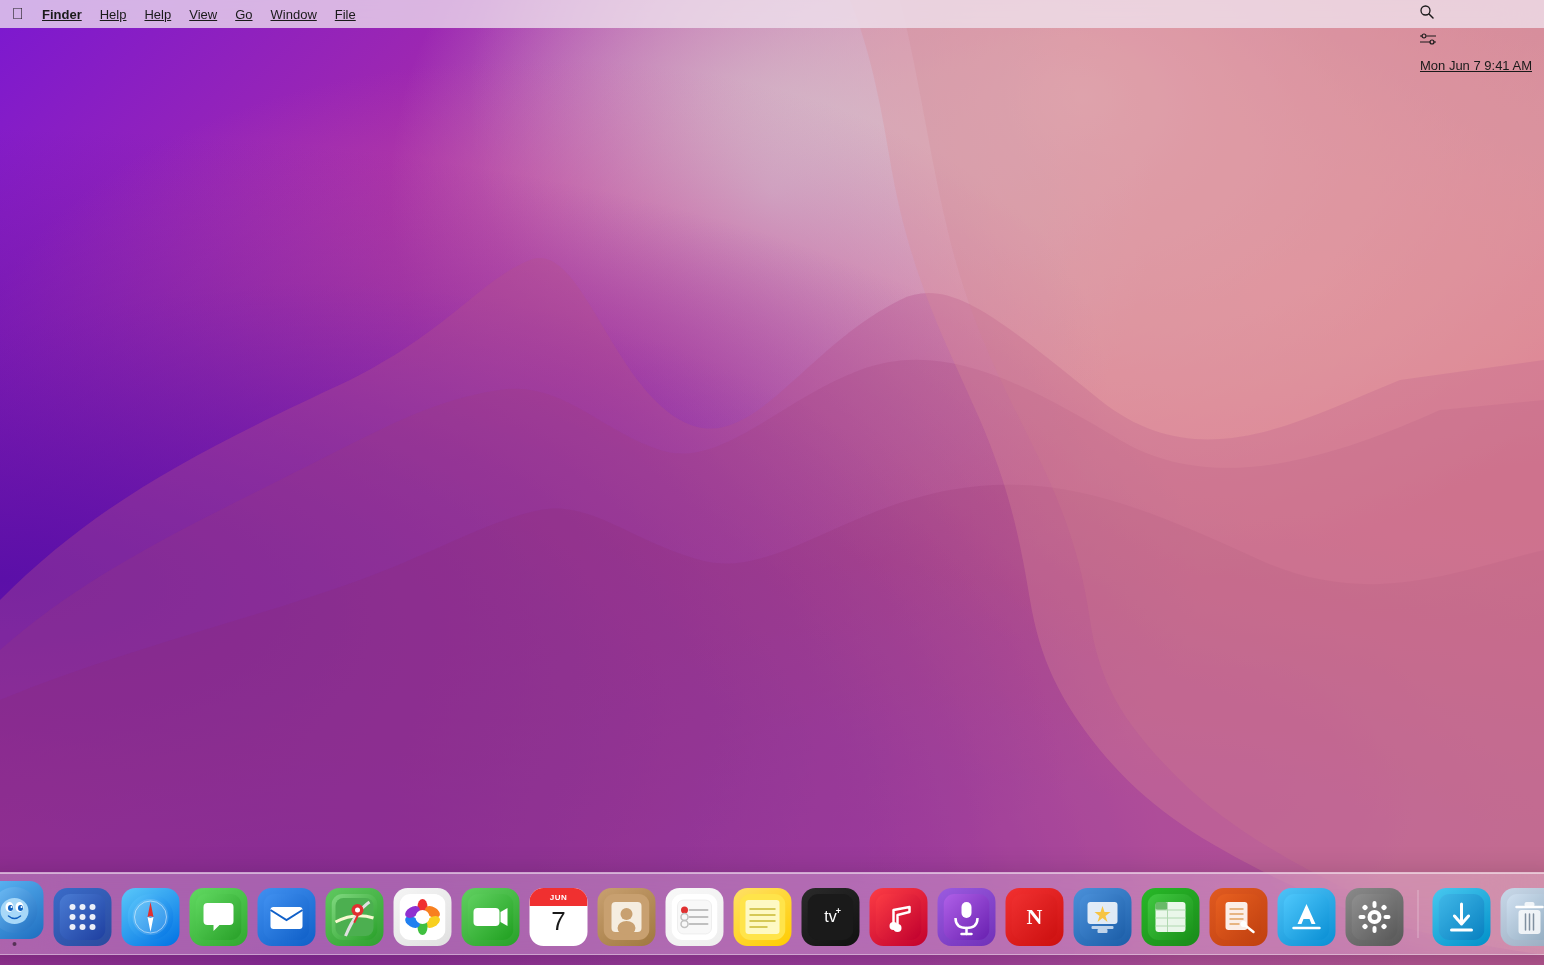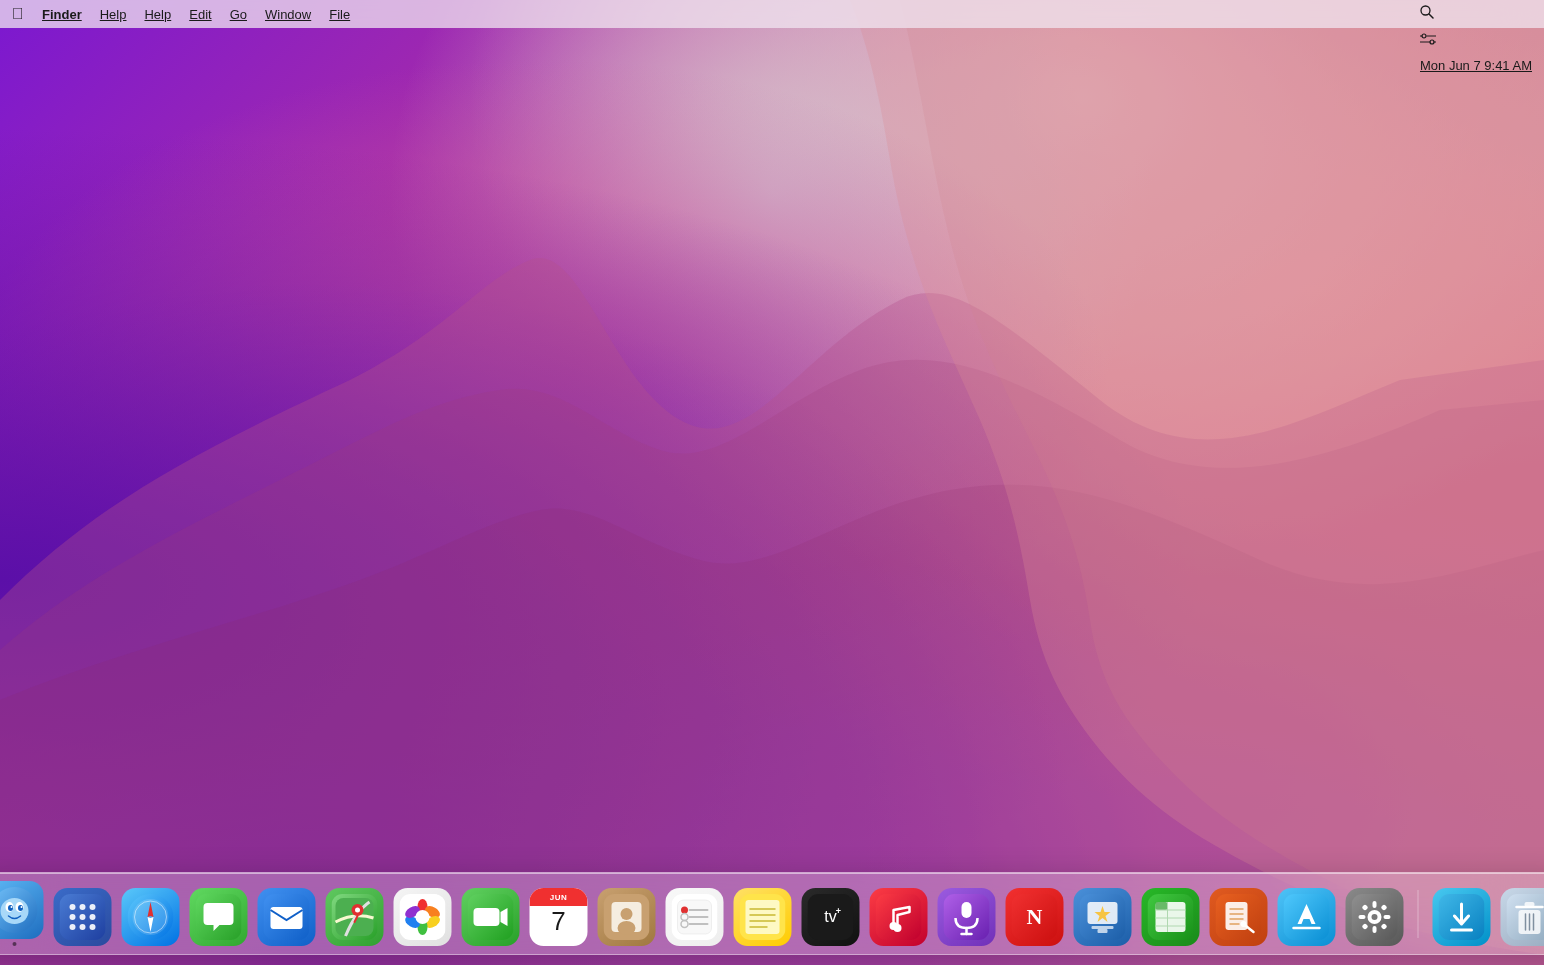--- a/index.html
+++ b/index.html
@@ -223,21 +223,21 @@
     <path d="M900,0 C920,80 930,160 950,240 C970,320 1000,380 1030,440 C1060,500 1080,550 1090,620 C1100,690 1130,730 1180,780 C1240,840 1340,890 1440,930 L1544,950 L1544,0 Z" fill="rgba(210,130,140,0.2)"></path>
   </svg>
 </div>
 
 <div id="menubar">
   <div id="menubar-left">
     <span class="apple-logo"></span>
     <span class="menu-item bold">Finder</span>
     <span class="menu-item">Help</span>
     <span class="menu-item">Help</span>
-    <span class="menu-item">Edit</span>
+    <span class="menu-item">View</span>
     <span class="menu-item">Go</span>
     <span class="menu-item">Window</span>
     <span class="menu-item">File</span>
   </div>
   <div id="menubar-right">
 
     <span style="font-size:14px; display:flex; align-items:center; gap:1px;">
       <svg width="22" height="12" viewBox="0 0 22 12" fill="none">
         <rect x="0.5" y="0.5" width="18" height="11" rx="2.5" stroke="#1a1a1a" stroke-width="1"></rect>
         <rect x="2" y="2" width="14" height="8" rx="1" fill="#1a1a1a"></rect>

